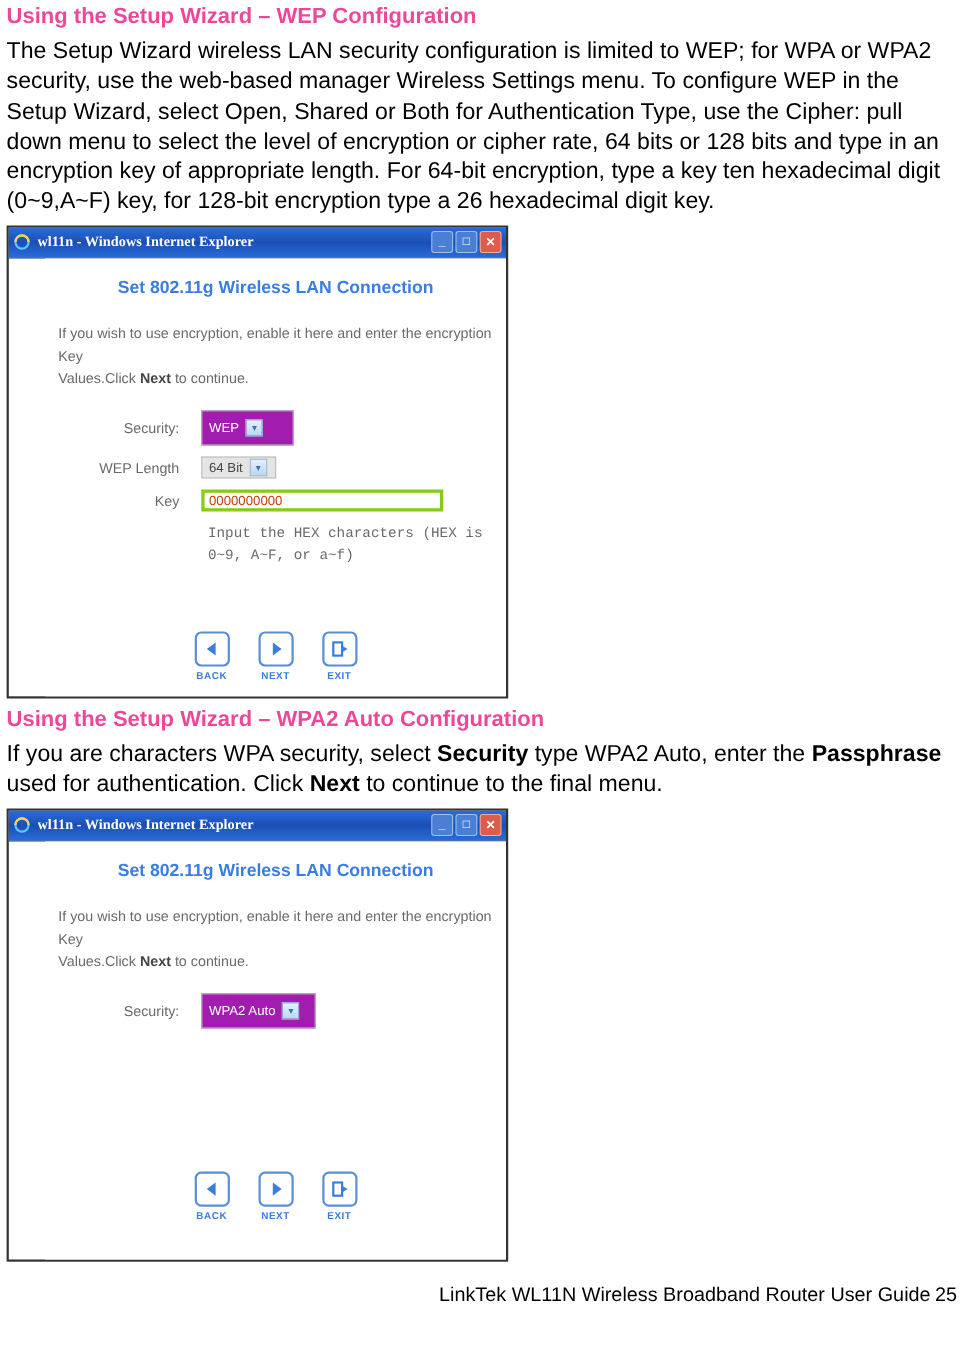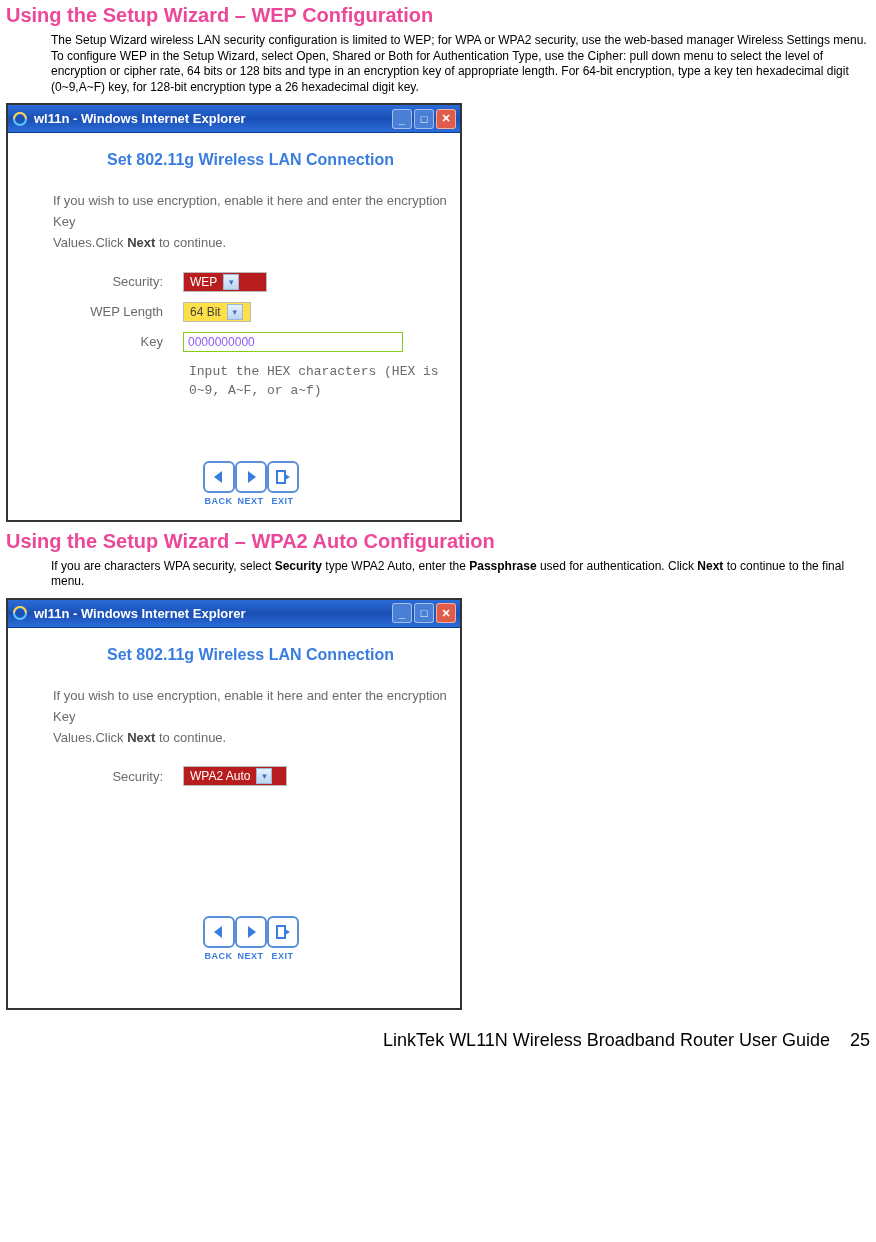--- a/index.html
+++ b/index.html
@@ -10,24 +10,23 @@
       color: #000;
       padding: 4px 6px 8px 6px;
     }
     .heading {
       color: #ec4899;
       font-size: 20px;
       font-weight: bold;
       margin-bottom: 6px;
     }
     .para {
-      font-size: 12px;
+      font-size: 21px;
       line-height: 1.3;
       margin-bottom: 8px;
-      margin-left: 45px;
     }
     .b { font-weight: bold; }
     .window {
       width: 456px;
       border: 2px solid #333;
       margin-bottom: 8px;
       background: #fff;
     }
     .titlebar {
       display: flex;
@@ -41,20 +40,21 @@
       width: 16px; height: 16px;
       margin-right: 6px;
     }
     .titlebar-text {
       color: #fff;
       font-size: 13px;
       font-weight: bold;
       flex: 1;
       white-space: nowrap;
       overflow: hidden;
+      font-family: Liberation Serif, serif;
     }
     .win-ctrls { display: flex; gap: 2px; }
     .win-btn {
       width: 20px; height: 20px;
       border-radius: 3px;
       display: flex; align-items: center; justify-content: center;
       font-size: 11px;
       font-weight: bold;
       border: 1px solid rgba(255,255,255,0.5);
     }
@@ -87,63 +87,63 @@
       margin-bottom: 10px;
     }
     .form-lbl {
       width: 130px;
       text-align: right;
       color: #6a6a6a;
       font-size: 13px;
       padding-right: 20px;
     }
     .select {
-      background: #b91c1c;
+      background: #a21caf;
       color: #fff;
       font-size: 12px;
       padding: 2px 2px;
       border: 1px solid #bbb;
       display: inline-flex;
       align-items: center;
-      height: 20px;
+      height: 32px;
     }
     .select-light {
-      background: #fde047; color: #444;
+      background: #e5e5e5; color: #444;
       border: 1px solid #bbb;
       font-size: 12px;
       height: 20px;
       display: inline-flex; align-items: center;
       padding: 0 2px;
     }
     .select .sel-text, .select-light .sel-text { padding: 0 6px 0 4px; }
     .dd-arrow {
       width: 16px; height: 16px;
       background: linear-gradient(to bottom, #e6f0fb, #bcd6f0);
       border: 1px solid #9bb8d8;
       display: inline-flex; align-items: center; justify-content: center;
       color: #3a6fc8;
       font-size: 9px;
     }
     .txt-input {
-      border: 1px solid #84cc16;
+      border: 3px solid #84cc16;
       height: 20px;
       font-size: 12px;
       padding: 0 4px;
-      color: #8b5cf6;
+      color: #c2410c;
     }
     .hint {
       color: #6a6a6a;
       font-size: 13px;
       line-height: 1.5;
       margin-left: 136px;
       font-family: "Courier New", monospace;
     }
     .nav-row {
       display: flex;
-      gap: 0;
+      gap: 26px;
       justify-content: center;
       margin-top: 60px;
     }
     .nav-btn {
       display: flex;
       flex-direction: column;
       align-items: center;
     }
     .nav-ico {
       width: 32px; height: 32px;
@@ -159,21 +159,21 @@
       margin-top: 3px;
       letter-spacing: 0.5px;
     }
     .footer {
       display: flex;
       justify-content: flex-end;
       align-items: baseline;
       font-size: 18px;
       color: #000;
       margin-top: 20px;
-      gap: 20px;
+      gap: 4px;
     }
     .footer-page { font-size: 18px; }
     .spacer { height: 40px; }
   </style>
 </head>
 <body>
 
 <div class="heading">Using the Setup Wizard – WEP Configuration</div>
 <div class="para">The Setup Wizard wireless LAN security configuration is limited to WEP; for WPA or WPA2 security, use the web-based manager Wireless Settings menu. To configure WEP in the Setup Wizard, select Open, Shared or Both for Authentication Type, use the Cipher: pull down menu to select the level of encryption or cipher rate, 64 bits or 128 bits and type in an encryption key of appropriate length. For 64-bit encryption, type a key ten hexadecimal digit (0~9,A~F) key, for 128-bit encryption type a 26 hexadecimal digit key.</div>
 

